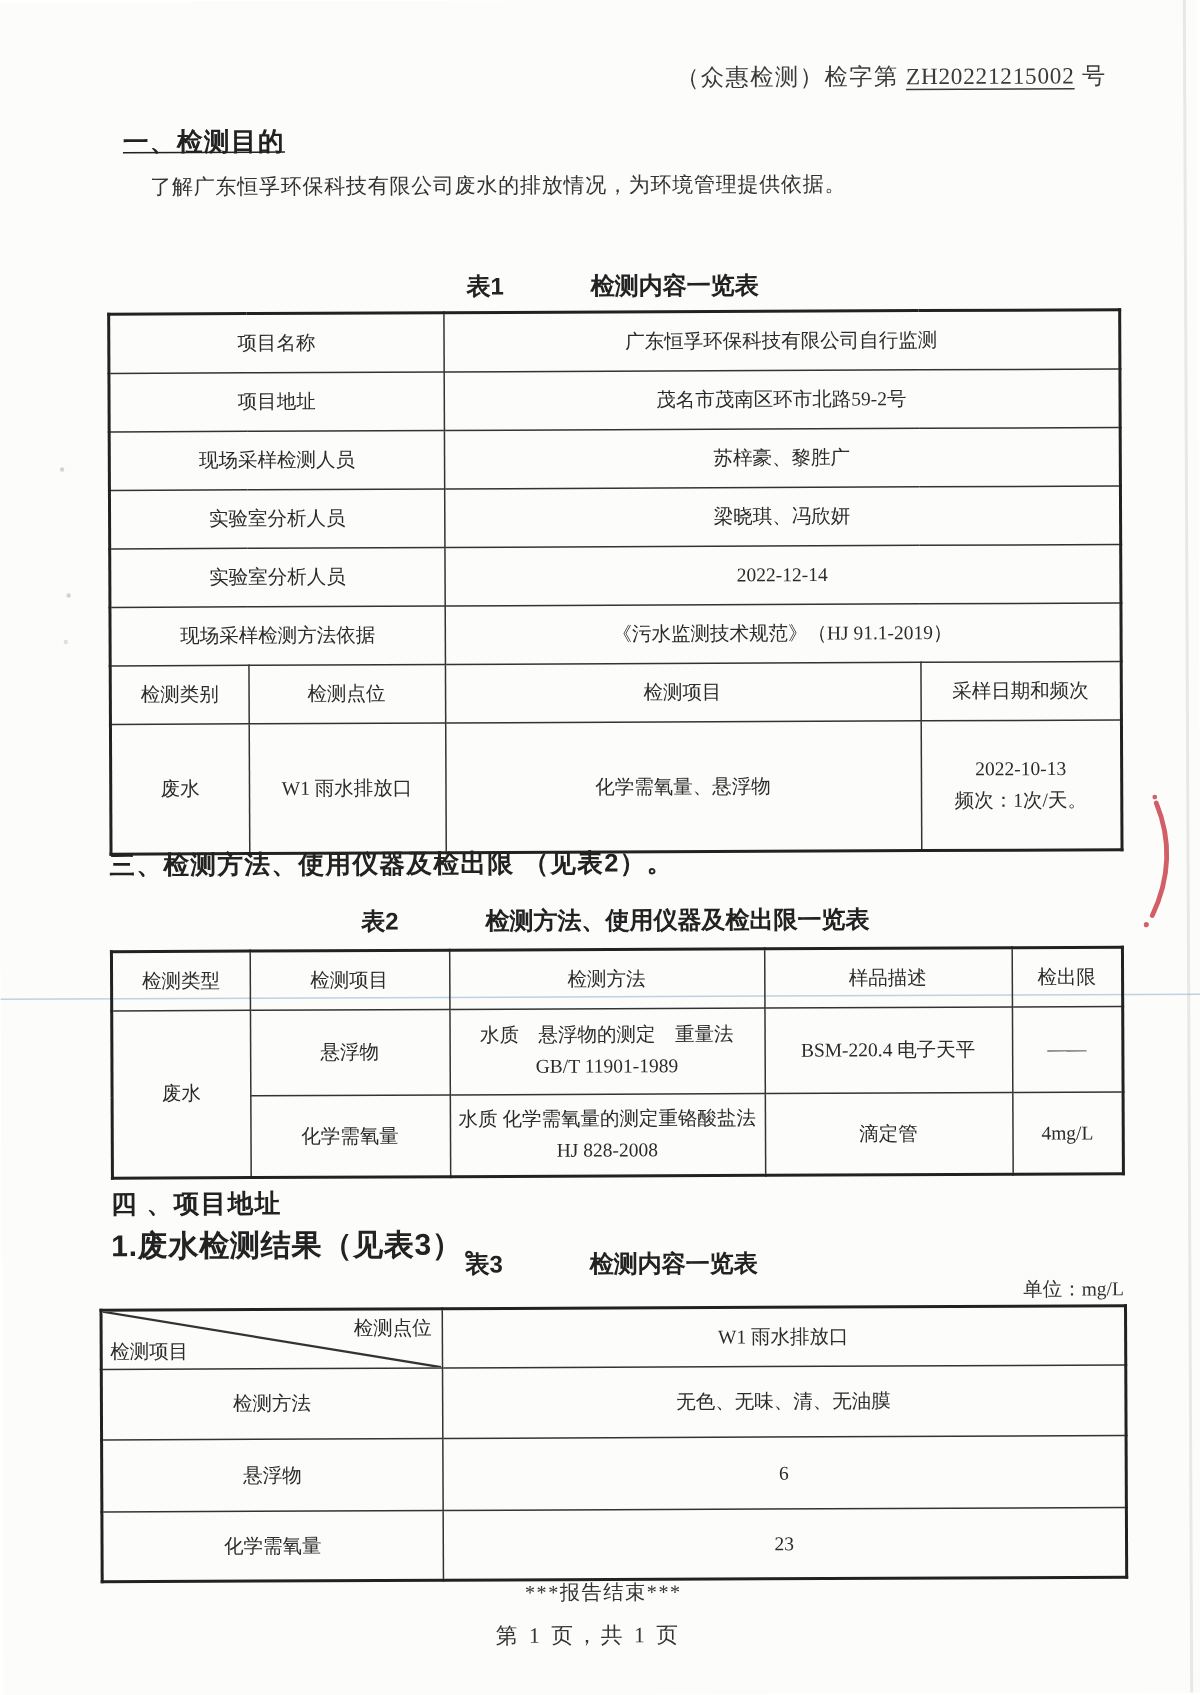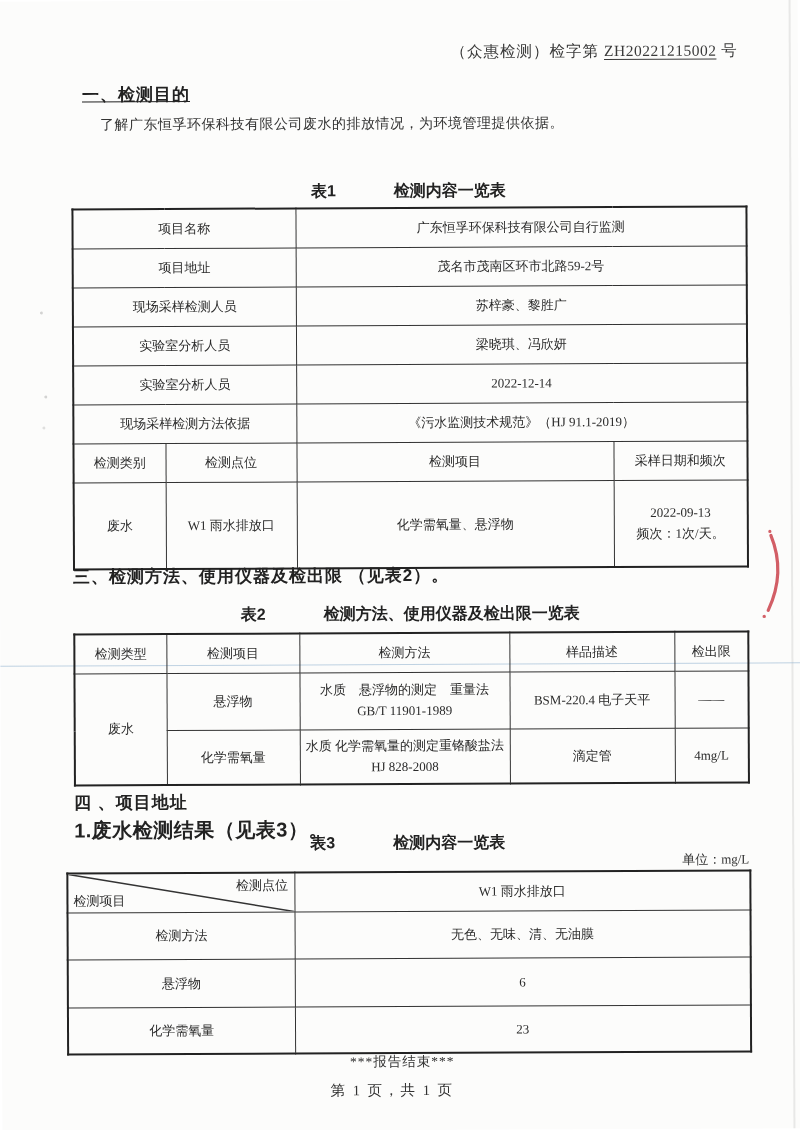--- a/index.html
+++ b/index.html
@@ -116,21 +116,21 @@
       <td>检测类别</td>
       <td>检测点位</td>
       <td>检测项目</td>
       <td>采样日期和频次</td>
     </tr>
     <tr class="r85">
       <td>废水</td>
       <td>W1 雨水排放口</td>
       <td>化学需氧量、悬浮物</td>
       <td class="small-gap">
-        <div>2022-09-13</div>
+        <div>2022-10-13</div>
         <div>频次：1次/天。</div>
       </td>
     </tr>
   </tbody>
     </table>
 
   <div class="h-sec" style="left:73px;top:564px;">三、检测方法、使用仪器及检出限 （见表2）。</div>
 
   <div class="tcap" style="left:73px;top:604px;width:674px;"><span class="no">表2</span><span>检测方法、使用仪器及检出限一览表</span></div>
 

